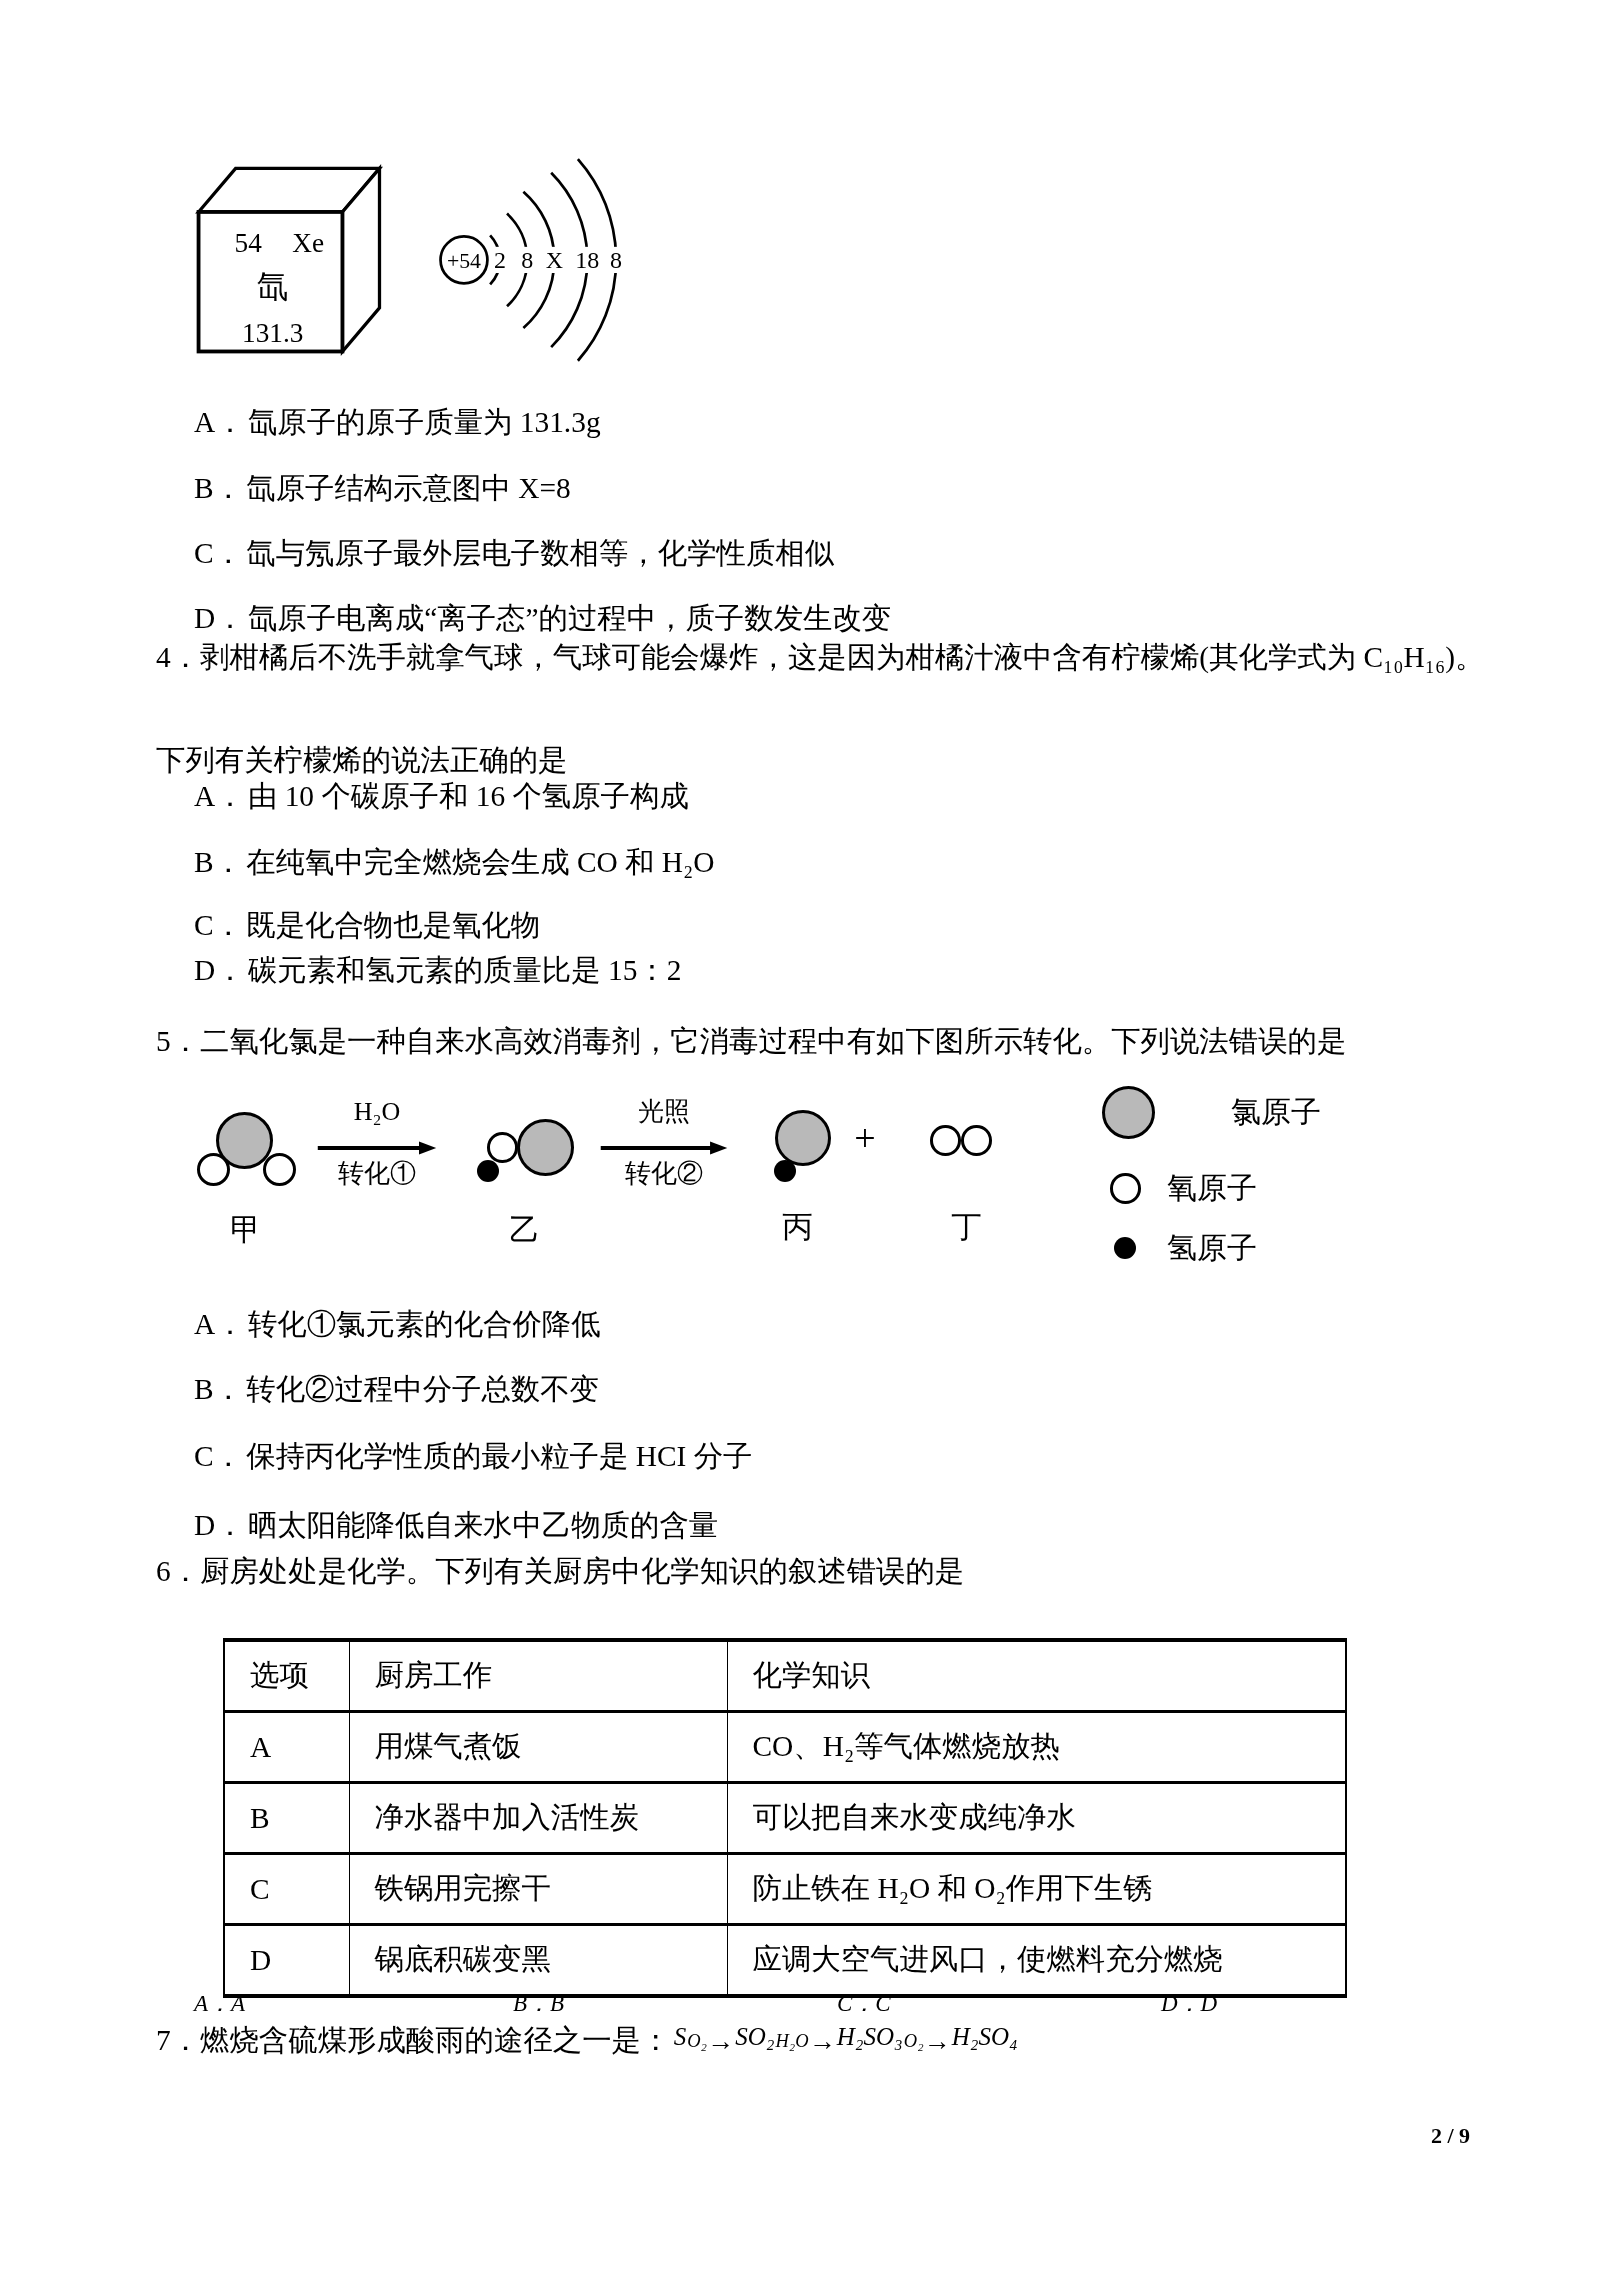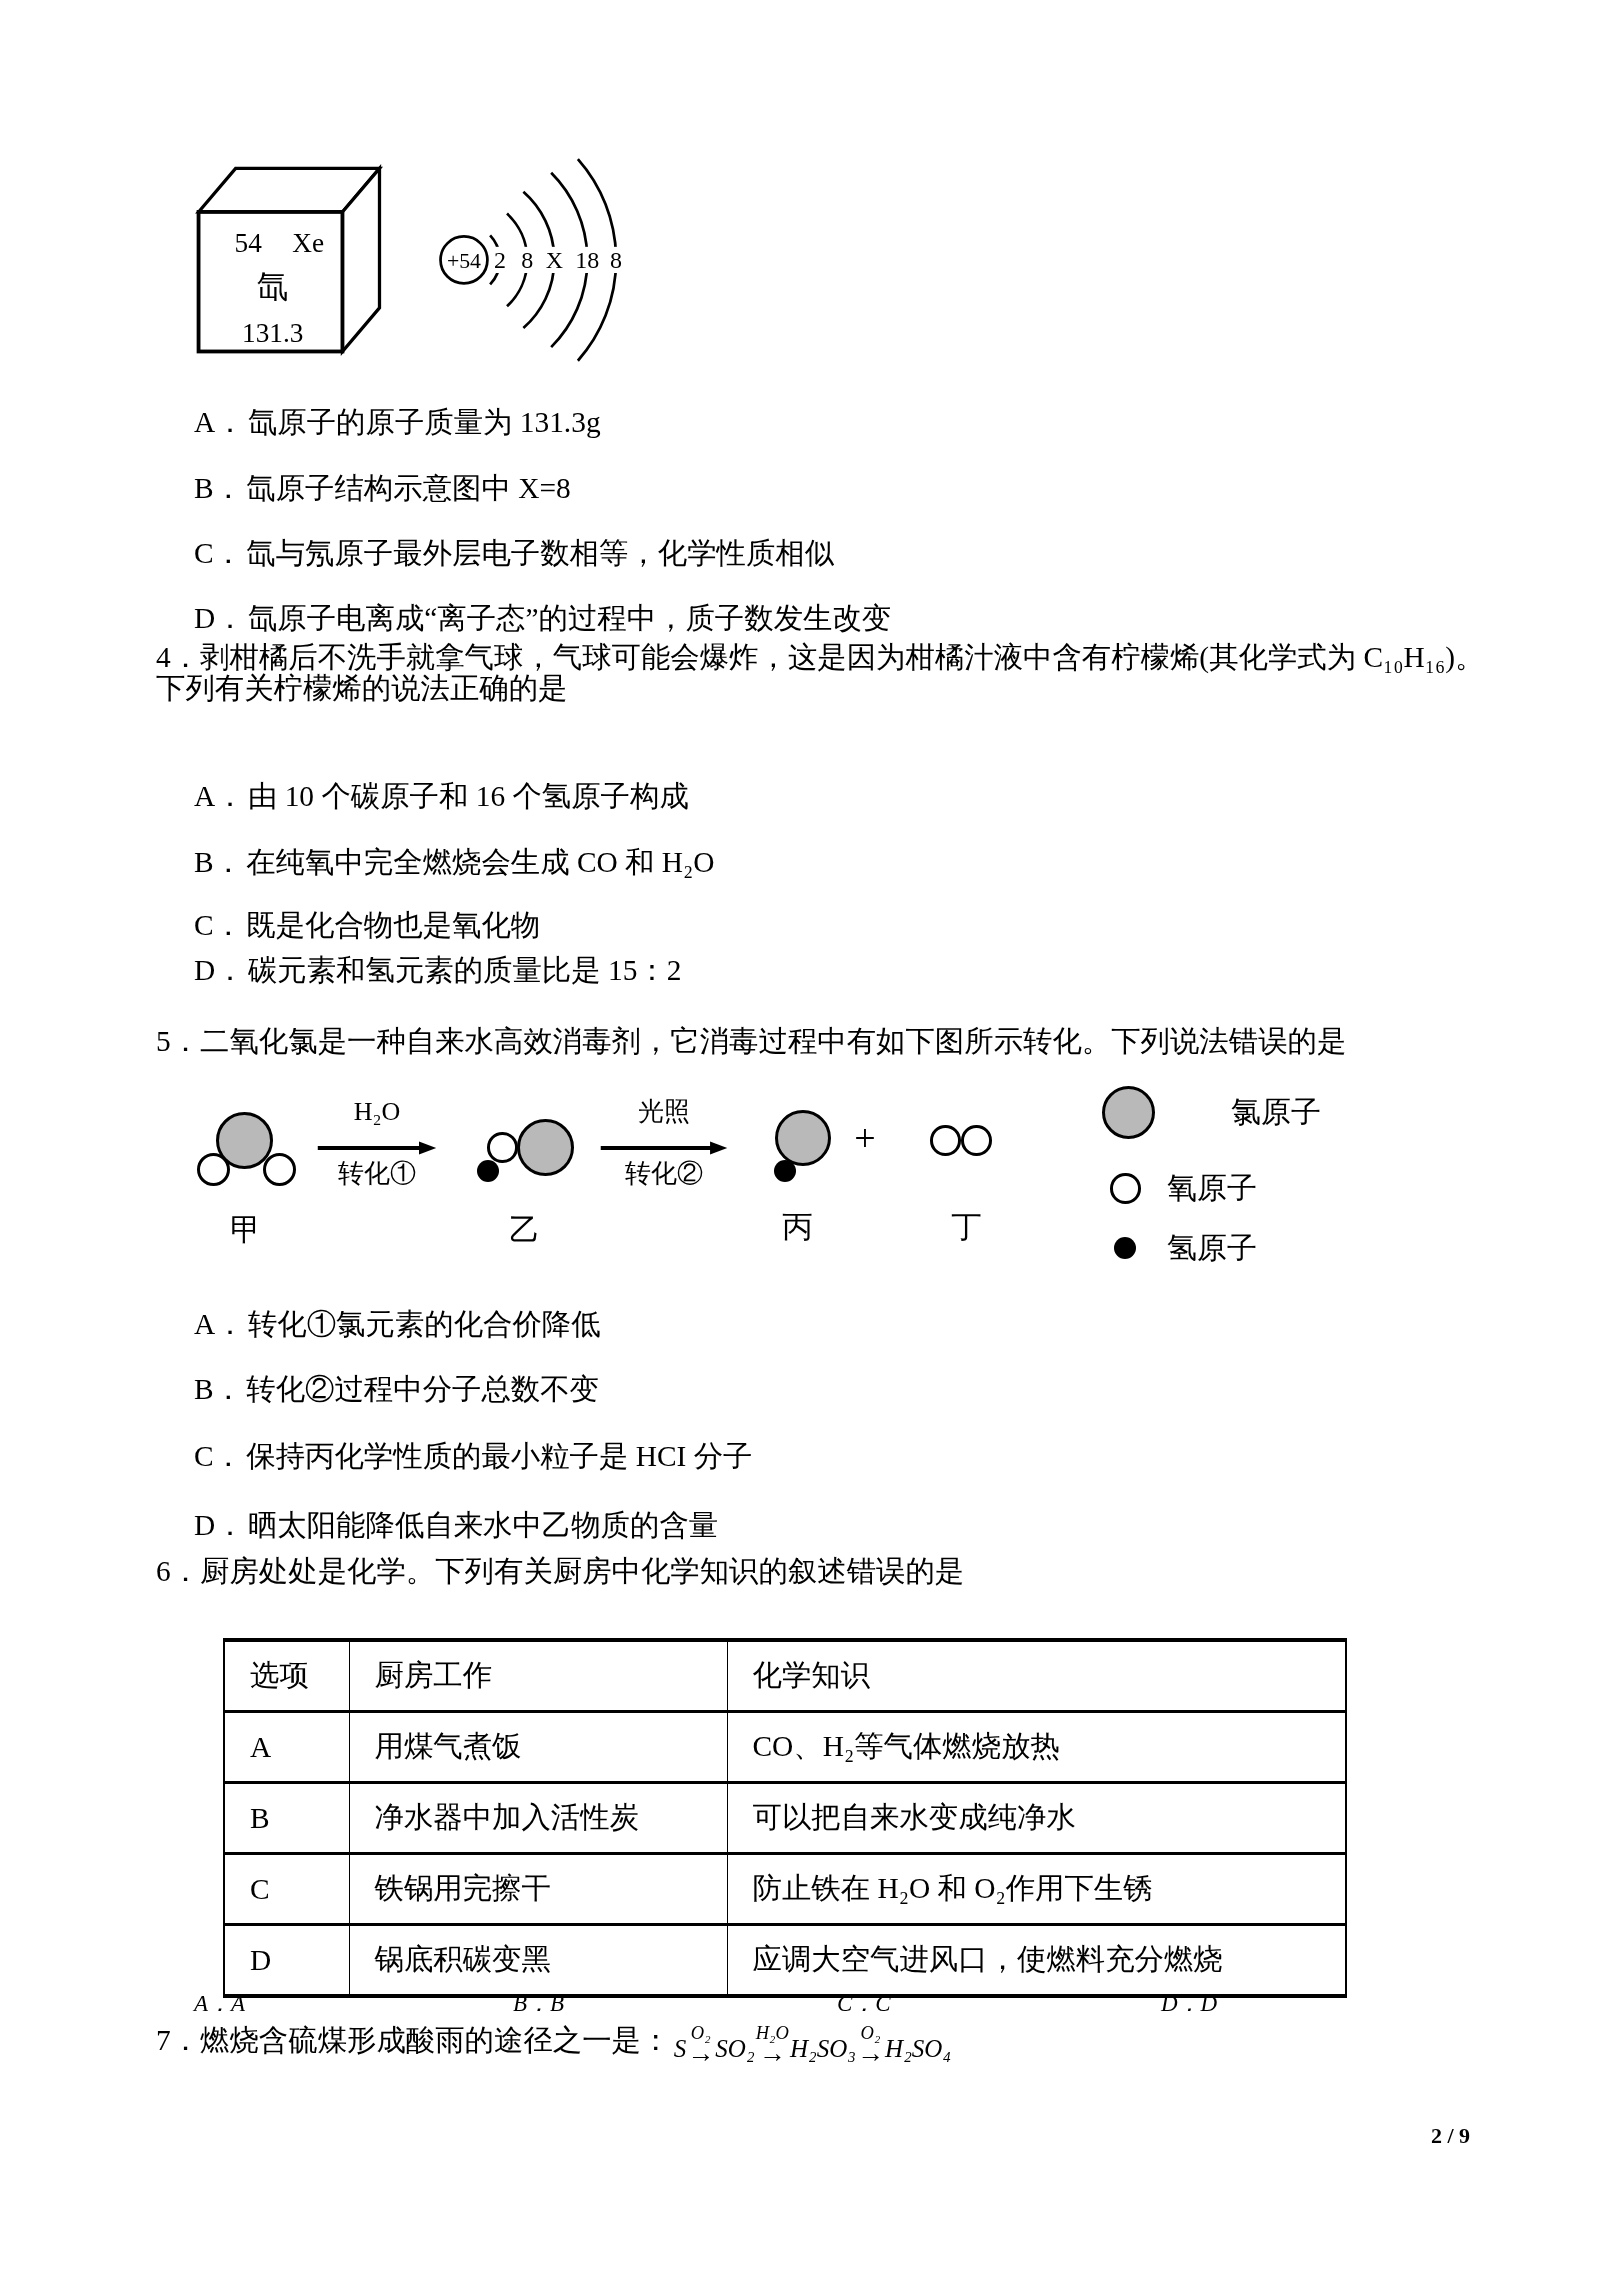--- a/index.html
+++ b/index.html
@@ -28,21 +28,21 @@
   
   .ktable{position:absolute;left:207px;top:1638px;border-collapse:collapse;table-layout:fixed;
           font-size:29.4px;border:2.2px solid #000;border-top:4.9px solid #000;border-bottom:4.4px solid #000;margin-left:16px;}
   .ktable td{border:1.6px solid #000;border-top:3.8px solid #000;border-bottom:3.8px solid #000;
              height:68px;padding:0 5.5px 0 25px;vertical-align:middle;white-space:nowrap;overflow:hidden;}
   .answer-item{position:absolute;font-size:23px;line-height:1.15;white-space:nowrap;font-style:italic;}
   
   #q7{position:absolute;left:156px;top:2024px;display:flex;align-items:flex-start;
       font-size:29.4px;line-height:1.15;white-space:nowrap;}
   .formula{display:inline-flex;align-items:flex-end;font-style:italic;font-size:25px;margin:0 5.5px 0 3.3px;}
-  .fstep{display:inline-flex;flex-direction:column;align-items:center;margin:0 1.1px -2.2px 1.1px;}
+  .fstep{display:inline-flex;flex-direction:row;align-items:center;margin:0 1.1px -2.2px 1.1px;}
   .fabove{font-size:18.5px;line-height:1;font-style:italic;}
   .farrow{font-size:27px;line-height:0.75;}
   .fprod{line-height:1;}
   #pagenum{position:absolute;left:1431px;top:2125px;font-size:22px;font-weight:bold;line-height:1;}
 </style>
 </head>
 <body>
 
 <div id="atomfig">
   <svg width="682" height="218" viewBox="0 0 1250 400">
@@ -78,21 +78,21 @@
     </g>
   </svg>
 </div>
 
 <div class="optline" style="top:406px"><span class="opt-label">A．</span><span>氙原子的原子质量为 131.3g</span></div>
 <div class="optline" style="top:472px"><span class="opt-label">B．</span><span>氙原子结构示意图中 X=8</span></div>
 <div class="optline" style="top:537px"><span class="opt-label">C．</span><span>氙与氖原子最外层电子数相等，化学性质相似</span></div>
 <div class="optline" style="top:602px"><span class="opt-label">D．</span><span>氙原子电离成“离子态”的过程中，质子数发生改变</span></div>
 
 <div class="qline" style="top:641px">4．剥柑橘后不洗手就拿气球，气球可能会爆炸，这是因为柑橘汁液中含有柠檬烯(其化学式为 C₁₀H₁₆)。</div>
-<div class="qline" style="top:672px;left:156px">下列有关柠檬烯的说法正确的是</div>
+<div class="qline" style="top:744px;left:156px">下列有关柠檬烯的说法正确的是</div>
 <div class="optline" style="top:780px"><span class="opt-label">A．</span><span>由 10 个碳原子和 16 个氢原子构成</span></div>
 <div class="optline" style="top:846px"><span class="opt-label">B．</span><span>在纯氧中完全燃烧会生成 CO 和 H₂O</span></div>
 <div class="optline" style="top:909px"><span class="opt-label">C．</span><span>既是化合物也是氧化物</span></div>
 <div class="optline" style="top:954px"><span class="opt-label">D．</span><span>碳元素和氢元素的质量比是 15：2</span></div>
 
 <div class="qline" style="top:1025px">5．二氧化氯是一种自来水高效消毒剂，它消毒过程中有如下图所示转化。下列说法错误的是</div>
 
 <div id="reactfig">
 
   <div class="circle ox" style="left:142px;top:73px;width:33px;height:33px"></div>

